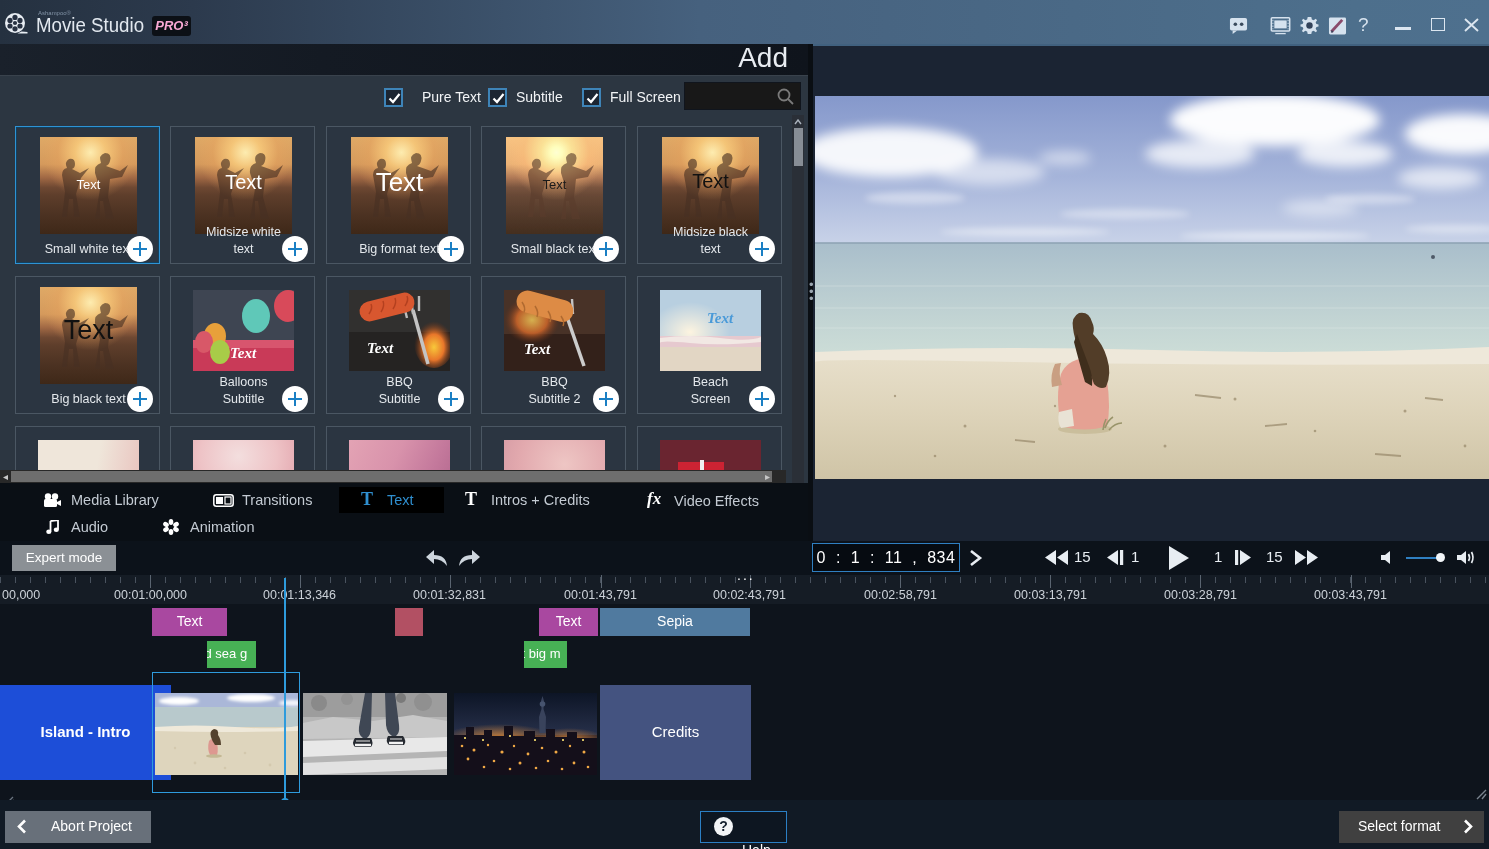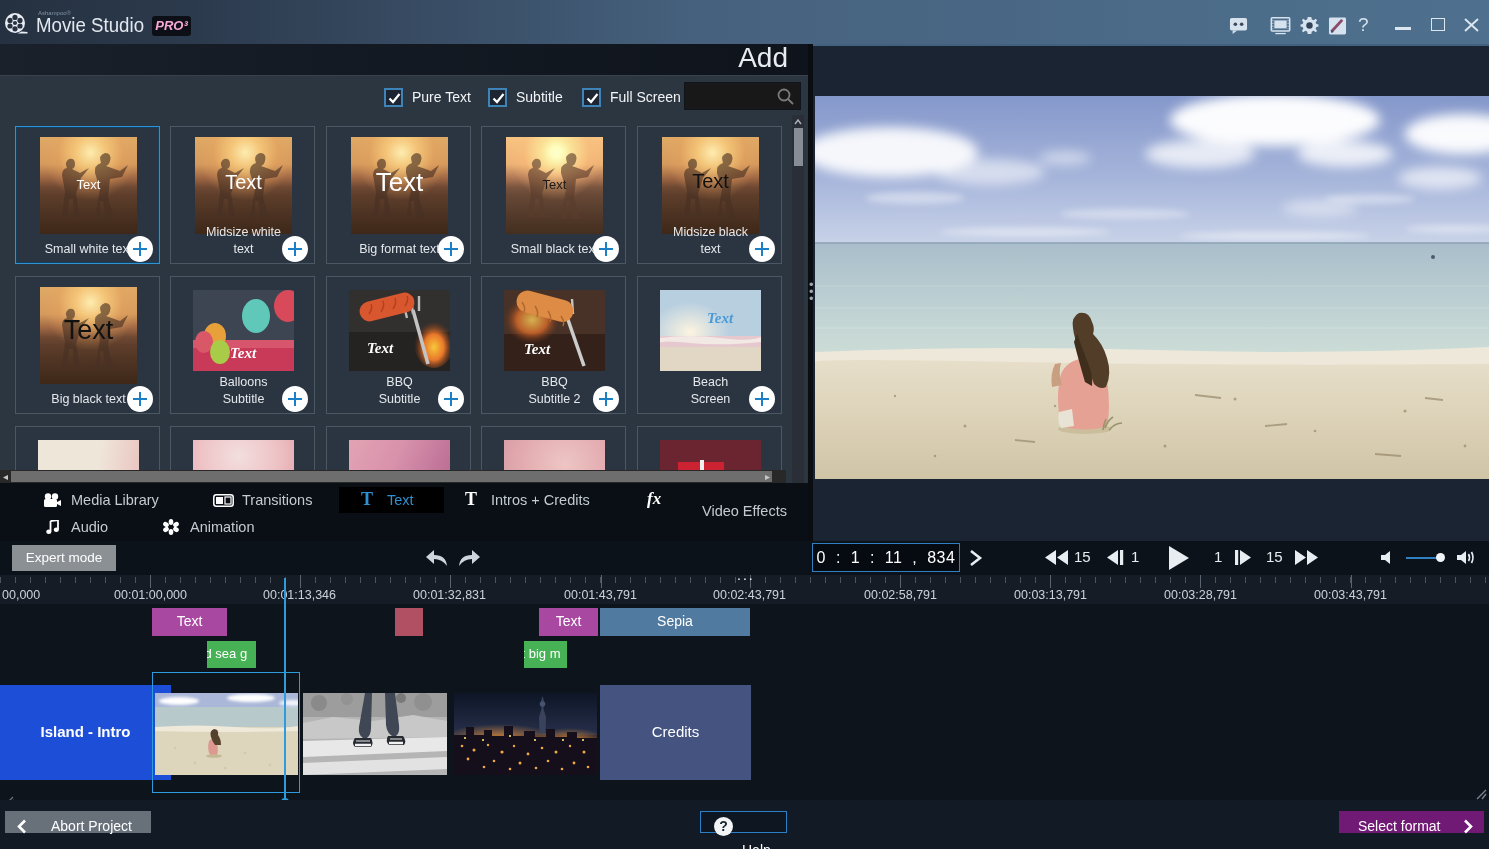--- a/index.html
+++ b/index.html
@@ -76,24 +76,24 @@
 .tl-clip { position:absolute; color:#fff; font-size:14px; text-align:center; }
 .trk1 { top:33px; height:28px; line-height:27px; }
 .trk2 { top:66px; height:27px; line-height:26px; font-size:13px; text-align:left; white-space:nowrap; overflow:hidden; text-indent:-2.5px; }
 .vidclip { top:110px; height:95px; line-height:94px; font-size:15px; }
 #playhead { position:absolute; left:284px; top:3px; width:2px; height:224px; background:#2e9bdc; }
 #selclipbd { position:absolute; left:152px; top:97px; width:148px; height:121px; border:1px solid #2e9bdc; }
 #bscrollh { position:absolute; left:5px; top:233px; width:145px; height:7px; background:#999; border-radius:3px; }
 
 
 #bottombar { left:0; top:800px; width:1489px; height:49px; background:#111a25; }
-.bbtn { position:absolute; top:11px; height:22px; color:#fff; font-size:14px; }
+.bbtn { position:absolute; top:11px; height:32px; color:#fff; font-size:14px; }
 #abortbtn { left:5px; width:146px; background:#68707a; }
 #helpbtn { left:700px; width:87px; background:#0d1621; border:1px solid #2b7fc4; }
-#selformat { left:1339px; width:145px; background:#701a75; }
+#selformat { left:1339px; width:145px; background:#404040; }
 </style>
 </head>
 <body>
 <div id="app">
 
   <div id="titlebar" class="abs"></div>
   <svg id="logo" class="abs" viewBox="0 0 24 24">
     <circle cx="11" cy="11" r="10" fill="#e8edf3"></circle>
     <circle cx="11" cy="11" r="2.1" fill="#273142"></circle>
     <circle cx="11" cy="5.4" r="2.6" fill="#273142"></circle>
@@ -138,21 +138,21 @@
   <div id="leftpanel" class="abs">
     <div id="addstrip" class="abs">
         <div id="addtext" class="abs">Add</div>
       </div>
     <div class="ckrow abs" style="left:384px;">
         <span class="ckbox">
           <svg width="15" height="15" viewBox="0 0 15 15">
             <path d="M2.5 7.5 L6 11 L12.5 3" stroke="#fff" stroke-width="2.2" fill="none"></path>
           </svg>
         </span>
-        <span class="cklabel" style="margin-left:9px;">Pure Text</span>
+        <span class="cklabel" style="margin-left:19px;">Pure Text</span>
       </div>
     <div class="ckrow abs" style="left:488px;">
         <span class="ckbox">
           <svg width="15" height="15" viewBox="0 0 15 15">
             <path d="M2.5 7.5 L6 11 L12.5 3" stroke="#fff" stroke-width="2.2" fill="none"></path>
           </svg>
         </span>
         <span class="cklabel" style="margin-left:9px;">Subtitle</span>
       </div>
     <div class="ckrow abs" style="left:582px;">
@@ -360,21 +360,21 @@
         <rect x="3" y="3" width="7" height="7" fill="#fff"></rect>
         <rect x="12" y="3" width="6" height="7" fill="none" stroke="#fff" stroke-width="1.2"></rect>
       </svg>
       <span class="abs" style="left:242px;top:9px;">Transitions</span>
       <div id="texttab"></div>
       <span class="abs" style="left:361px;top:6px;font-family:'Liberation Serif';font-weight:bold;font-size:18px;color:#2f8fd0;">T</span>
       <span class="abs" style="left:387px;top:9px;color:#2f8fd0;">Text</span>
       <span class="abs" style="left:465px;top:6px;font-family:'Liberation Serif';font-weight:bold;font-size:18px;color:#fff;">T</span>
       <span class="abs" style="left:491px;top:9px;">Intros + Credits</span>
       <span class="abs" style="left:647px;top:6px;font-family:'Liberation Serif';font-style:italic;font-weight:bold;font-size:17px;color:#fff;">fx</span>
-      <span class="abs" style="left:674px;top:20px;margin-left:28px;">Video Effects</span>
+      <span class="abs" style="left:674px;top:10px;">Video Effects</span>
       <svg class="abs" style="left:46px;top:37px;" width="13" height="15" viewBox="0 0 13 15">
         <path d="M4.5 1 L12 0 L12 9.5 M4.5 11.5 L4.5 1" stroke="#fff" stroke-width="1.8" fill="none"></path>
         <ellipse cx="2.8" cy="11.8" rx="2.6" ry="2.2" fill="#fff"></ellipse>
         <ellipse cx="10.3" cy="9.8" rx="2.6" ry="2.2" fill="#fff"></ellipse>
       </svg>
       <span class="abs" style="left:71px;top:36px;">Audio</span>
       <svg class="abs" style="left:163px;top:36px;" width="16" height="16" viewBox="0 0 16 16">
         <g fill="#fff">
             <ellipse cx="8" cy="3" rx="2.3" ry="3"></ellipse>
             <ellipse cx="8" cy="13" rx="2.3" ry="3"></ellipse>

